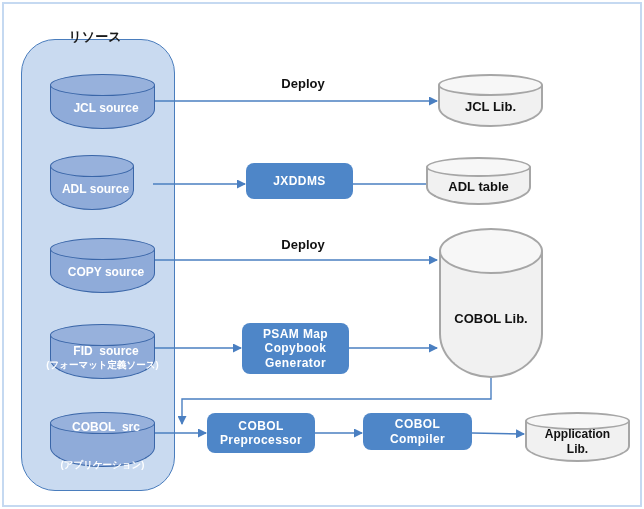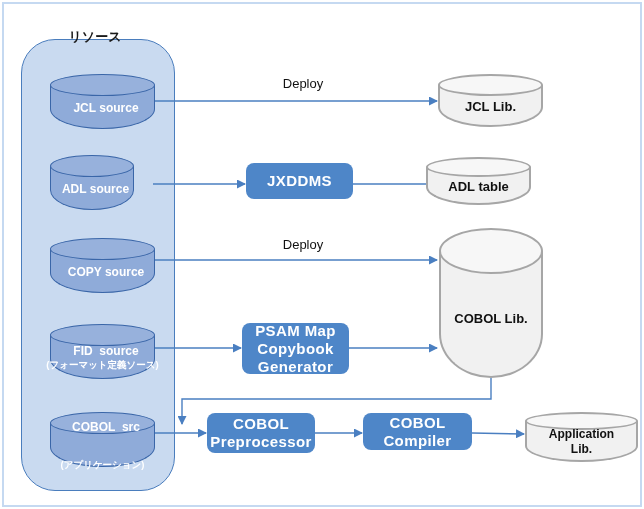--- a/index.html
+++ b/index.html
@@ -11,21 +11,21 @@
   .group{
     position:absolute;left:21px;top:39px;width:154px;height:452px;
     background:#c9daf0;border:1.5px solid #4a7dbd;border-radius:34px;box-sizing:border-box;
   }
   .group-label{
     position:absolute;left:40px;top:15px;width:110px;text-align:center;
     font-size:13px;font-weight:600;color:#1a1a1a;margin-top:13px;
   }
   .deploy{
     position:absolute;width:90px;text-align:center;
-    font-size:13px;font-weight:normal;color:#111;
+    font-size:13px;font-weight:bold;color:#111;
   }
   
   .cyl{position:absolute;}
   .cyl .top,.cyl .body{position:absolute;box-sizing:border-box;}
   .cyl .top{left:0;right:0;top:0;border-radius:50%;z-index:2;}
   .cyl .body{left:0;right:0;bottom:0;z-index:1;}
   .cyl .lbl{
     position:absolute;left:0;right:0;z-index:3;display:flex;flex-direction:column;
     align-items:center;justify-content:center;text-align:center;line-height:1.25;
   }
@@ -33,21 +33,21 @@
   .cyl-blue .body{background:#8fabd9;border:1.4px solid #3a66a8;border-top:none;}
   .cyl-blue .lbl{color:#fff;font-weight:bold;font-size:12px;}
   .cyl-gray .top{background:#f7f7f7;border:2px solid #a6a6a6;}
   .cyl-gray .body{background:#f1f1f1;border:2px solid #a6a6a6;border-top:none;}
   .cyl-gray .lbl{color:#111;font-weight:bold;font-size:13px;}
   .sub{font-size:9.5px;font-weight:bold;white-space:pre;}
   .ws-pre{white-space:pre;margin-left:7px;}
   
   .box{
     position:absolute;background:#4e86c8;border-radius:8px;color:#fff;
-    font-weight:bold;font-size:15px;line-height:1.2;letter-spacing:.4px;
+    font-weight:bold;font-size:12px;line-height:1.2;letter-spacing:.4px;
     display:flex;flex-direction:column;align-items:center;justify-content:center;text-align:center;
   }
   .arrows{position:absolute;left:0;top:0;z-index:4;pointer-events:none;}
   .nodes-over{z-index:5;}
 </style>
 </head>
 <body>
 
 <div class="stage">
   <div class="frame"></div>
@@ -157,21 +157,21 @@
   </div>
 
   <div class="cyl cyl-gray nodes-over" style="left:439px;top:228px;width:104px;height:150px;">
     <div class="top" style="height:46px;"></div>
     <div class="body" style="top:23px;border-radius:0 0 50% 50% / 0 0 44px 44px;"></div>
     <div class="lbl" style="top:46px;bottom:14px;">
         <span>COBOL Lib.</span>
       </div>
   </div>
 
-  <div class="cyl cyl-gray nodes-over" style="left:525px;top:412px;width:105px;height:50px;padding-left:8px;">
+  <div class="cyl cyl-gray nodes-over" style="left:525px;top:412px;width:105px;height:50px;">
     <div class="top" style="height:18px;"></div>
     <div class="body" style="top:9px;border-radius:0 0 50% 50% / 0 0 16px 16px;"></div>
     <div class="lbl" style="top:12px;bottom:2px;font-size:12px;">
       <span>Application</span>
       <span>Lib.</span>
     </div>
   </div>
 </div>
 
 </body></html>

